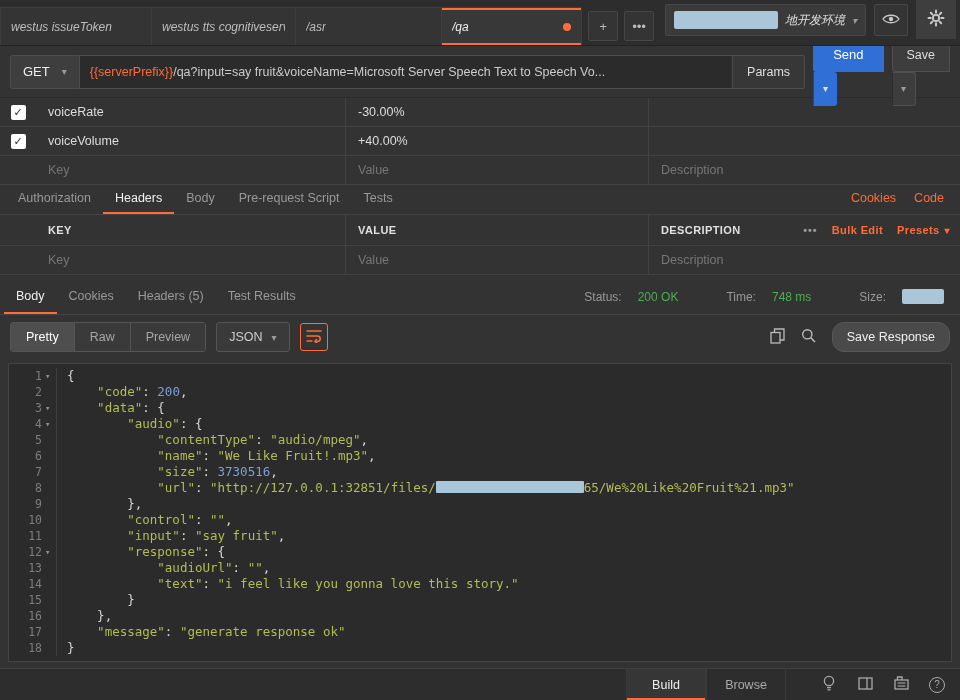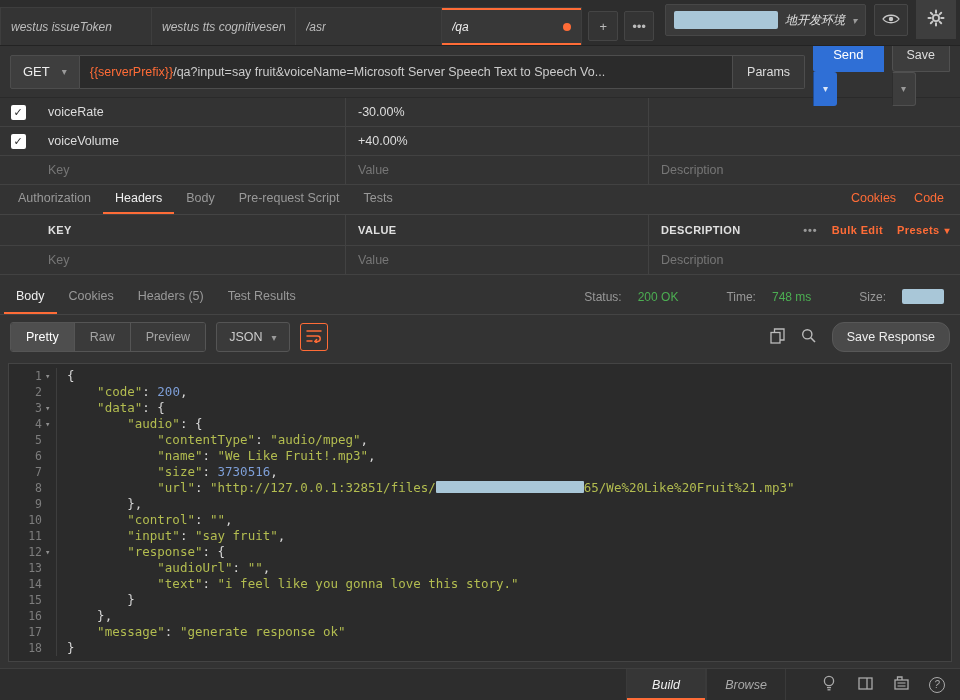--- a/index.html
+++ b/index.html
@@ -90,21 +90,21 @@
   .lno { min-width:24px; text-align:right; font-size:11.5px; }
   .fold { width:14px; font-size:9px; color:#8f8f8f; padding-left:3px; cursor:pointer; }
   .code-content { padding-left:10px; }
   .tok-p { color:#d8d8d8; }
   .tok-k { color:var(--json-olive,#b3bd50); }
   .tok-s { color:var(--json-olive,#b3bd50); }
   .tok-n { color:var(--json-number,#7e9fd8); }
   .tok-r { display:inline-block; width:148px; height:12px; background:var(--redact-blue,#a9c7d8); border-radius:1px; vertical-align:-1px; }
 
   
-  .statusbar { height:32px; background:#2d2d2d; border-top:1px solid #3f3f3f; display:flex; align-items:stretch; justify-content:flex-end;font-style:italic; }
+  .statusbar { height:32px; background:#2d2d2d; border-top:1px solid #3f3f3f; display:flex; align-items:stretch; justify-content:flex-end; }
   .sb-tab { min-width:80px; display:flex; align-items:center; justify-content:center; color:#aaaaaa; border-left:1px solid #3a3a3a; border-right:1px solid #3a3a3a; cursor:pointer; }
   .sb-tab.active { color:#f0f0f0; background:#363636; box-shadow: inset 0 -2px 0 var(--accent,#ff6c37); }
   .sb-icons { display:flex; align-items:center; gap:6px; margin-left:28px; padding-right:8px; }
   .sb-icon { width:30px; height:100%; display:flex; align-items:center; justify-content:center; cursor:pointer; }
   .help-circle { width:16px; height:16px; border:1px solid #aaaaaa; border-radius:50%; color:#aaaaaa; font-size:10px; display:flex; align-items:center; justify-content:center; }
 </style>
 </head>
 <body>
 
 <div class="app">

